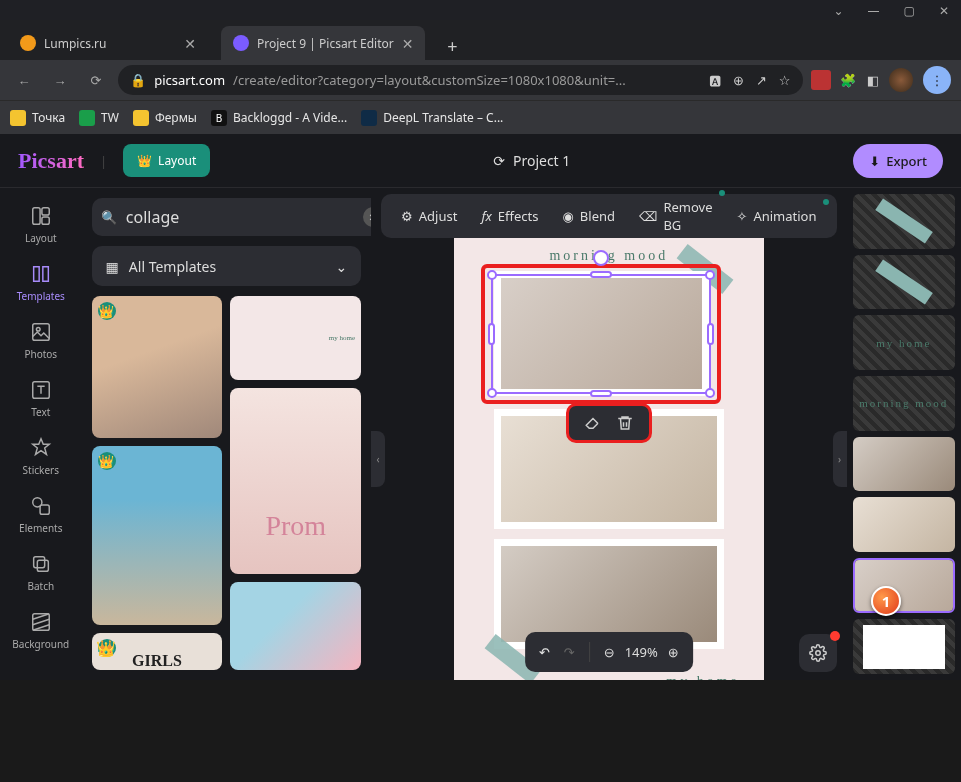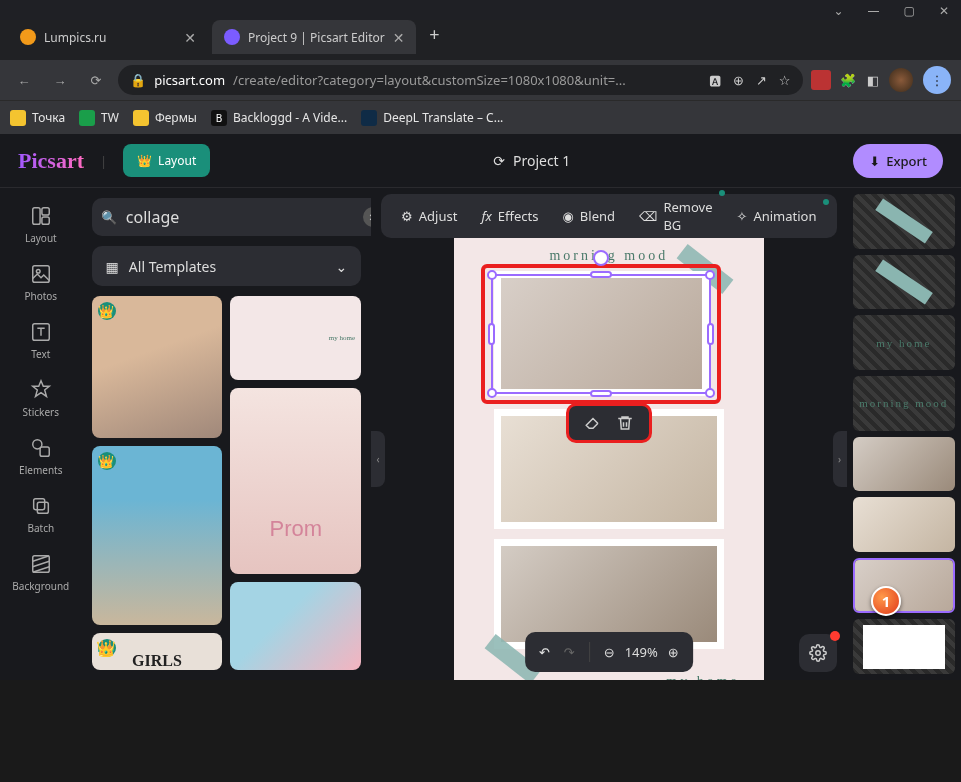--- a/index.html
+++ b/index.html
@@ -1,19 +1,19 @@
 <!DOCTYPE html>
 <html><head>
 <meta charset="utf-8">
 <style>
 *{margin:0;padding:0;box-sizing:border-box;font-family:system-ui,-apple-system,sans-serif}
 body{background:#1a1a1a;width:961px;height:782px;overflow:hidden;color:#e6e6e6;font-size:13px}
 .titlebar{height:20px;background:#1f2025;display:flex;justify-content:flex-end;align-items:center;padding:0 12px;gap:24px}
 .titlebar span{font-size:12px;color:#aaa}
-.tabbar{height:40px;background:#202124;display:flex;align-items:flex-start;gap:4px;padding-left:8px}
+.tabbar{height:40px;background:#202124;display:flex;align-items:flex-end;gap:13px;padding-left:8px}
 .tab{height:34px;display:flex;align-items:center;gap:8px;padding:0 12px;border-radius:8px 8px 0 0;min-width:200px;color:#ccc;font-size:12px;position:relative}
 .tab.active{background:#35363a}
 .tab-icon{width:16px;height:16px;border-radius:50%}
 .tab-close{color:#aaa;font-size:14px;margin-left:auto}
 .newtab{width:28px;height:28px;display:flex;align-items:center;justify-content:center;color:#ccc;font-size:18px}
 .navbar{height:40px;background:#35363a;display:flex;align-items:center;padding:0 10px;gap:8px}
 .nav-icon{width:28px;height:28px;display:flex;align-items:center;justify-content:center;color:#aaa}
 .urlbar{flex:1;height:30px;background:#202124;border-radius:15px;display:flex;align-items:center;padding:0 12px;gap:8px;color:#ccc;font-size:13px}
 .urlbar .domain{color:#fff}
 .ext-icons{display:flex;gap:10px;align-items:center;color:#ccc}
@@ -184,20 +184,26 @@
 
     <div class="rail">
       <div class="rail-item">
           <svg viewBox="0 0 24 24" fill="none" stroke="currentColor" stroke-width="1.6">
             <rect x="3" y="3" width="8" height="18" rx="2"></rect>
             <rect x="13" y="3" width="8" height="8" rx="2"></rect>
             <rect x="13" y="13" width="8" height="8" rx="2"></rect>
           </svg>
           <span>Layout</span>
         </div>
+      <div class="rail-item active">
+          <svg viewBox="0 0 24 24" fill="none" stroke="currentColor" stroke-width="1.6">
+            <path d="M4 4h6v16H4zM14 4h6v16h-6z"></path>
+          </svg>
+          <span>Templates</span>
+        </div>
       <div class="rail-item">
           <svg viewBox="0 0 24 24" fill="none" stroke="currentColor" stroke-width="1.6">
             <rect x="3" y="3" width="18" height="18" rx="2"></rect>
             <circle cx="9" cy="9" r="2"></circle>
             <path d="M3 17l5-5 4 4 3-3 6 6"></path>
           </svg>
           <span>Photos</span>
         </div>
       <div class="rail-item">
           <svg viewBox="0 0 24 24" fill="none" stroke="currentColor" stroke-width="1.6">
@@ -254,21 +260,21 @@
           <div class="tmpl" style="height:190px;background:linear-gradient(160deg,#d9b89a 40%,#a0887a)">
               <span class="prem-badge">👑</span>
             </div>
           <div class="tmpl" style="height:240px;background:linear-gradient(180deg,#6bb5d4 30%,#c9b79c)">
               <span class="prem-badge">👑</span>
             </div>
           <div class="tmpl" style="height:50px;background:#e8e0d8;display:flex;align-items:flex-end;justify-content:center;font-family:serif;font-size:16px;color:#222;font-weight:700"><span class="prem-badge">👑</span>GIRLS</div>
         </div>
         <div class="tmpl-col">
           <div class="tmpl" style="height:110px;background:#f3e7e7;display:flex;align-items:center;justify-content:flex-end;padding:6px;font-size:7px;color:#4a7a6a;font-family:serif">my home</div>
-          <div class="tmpl" style="height:240px;background:linear-gradient(180deg,#f4e4e0,#e6c4c0);display:flex;align-items:flex-end;justify-content:center;font-family:Liberation Sans, sans-serif;font-size:22px;color:#d4849a;padding-bottom:32px">Prom</div>
+          <div class="tmpl" style="height:240px;background:linear-gradient(180deg,#f4e4e0,#e6c4c0);display:flex;align-items:flex-end;justify-content:center;font-family:Liberation Serif, serif;font-size:28px;color:#d4849a;padding-bottom:32px">Prom</div>
           <div class="tmpl" style="height:120px;background:linear-gradient(135deg,#a4d4e4 40%,#f4b4c0)"></div>
         </div>
       </div>
     </div>
 
     <div class="canvas-area">
       <div class="ctx-toolbar">
         <div class="ctx-item">
             <span>⚙</span>
             <span>Adjust</span>

